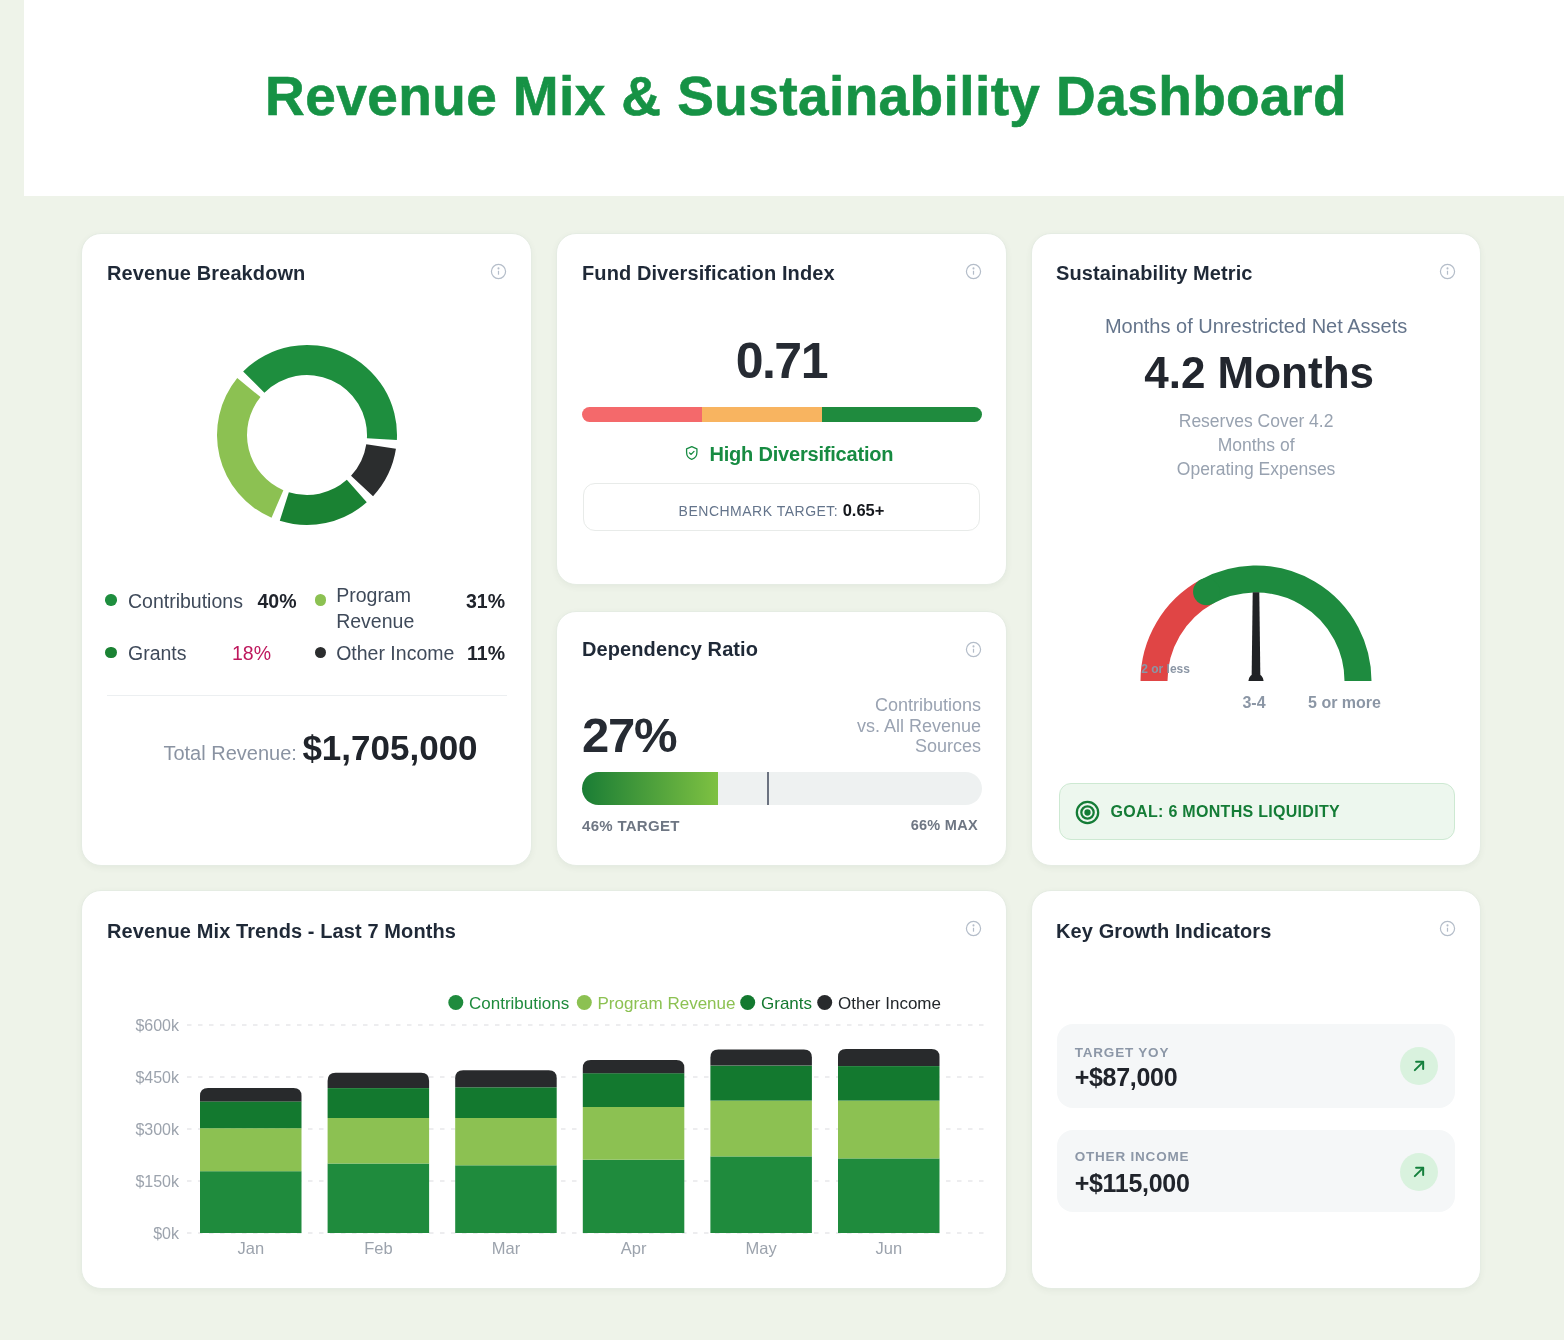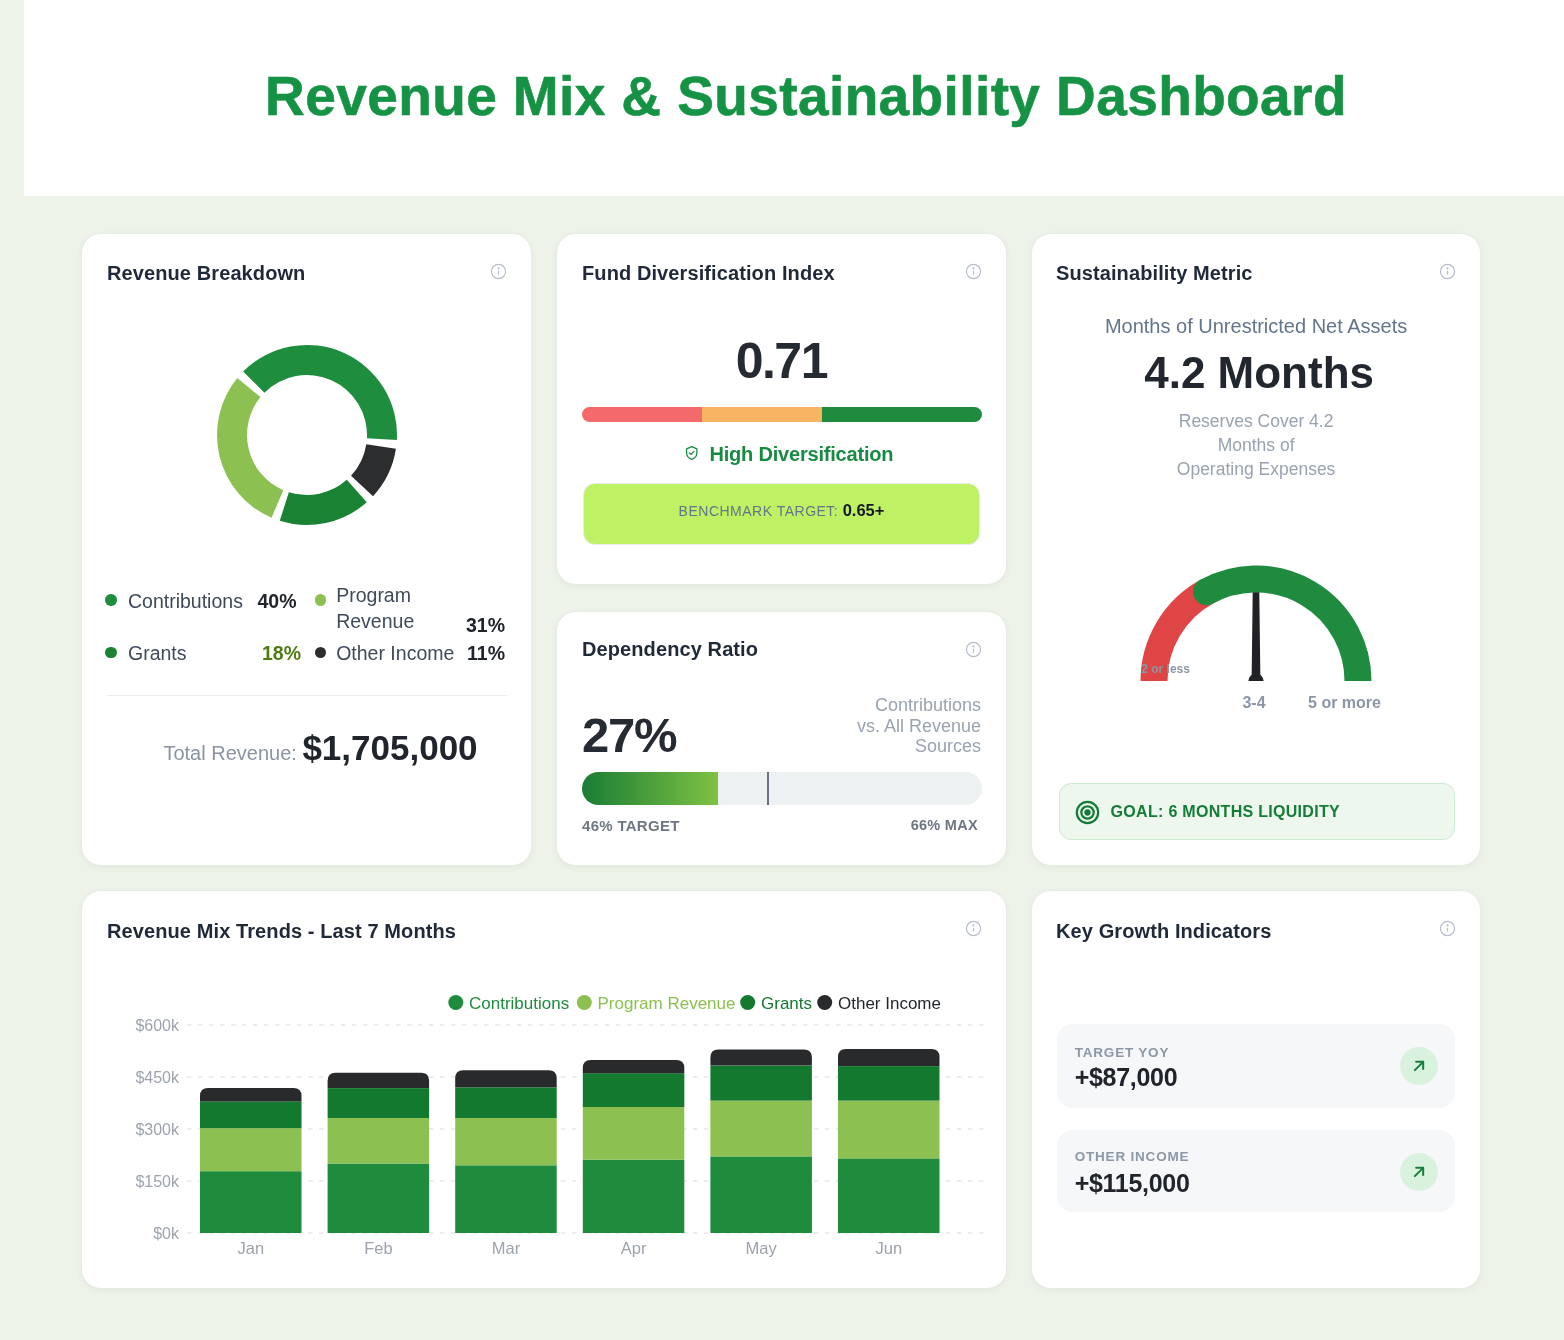--- a/index.html
+++ b/index.html
@@ -29,24 +29,24 @@
     <path fill="#1e8e3e" d="M36.14 36.58 A90 90 0 0 1 189.86 105.02 L159.91 103.35 A60 60 0 0 0 57.43 57.72 Z"></path>
     <path fill="#2b2d2e" d="M188.94 113.77 A90 90 0 0 1 166.04 161.15 L144.02 140.77 A60 60 0 0 0 159.29 109.18 Z"></path>
     <path fill="#1a8233" d="M159.75 167.30 A90 90 0 0 1 72.79 185.79 L81.86 157.19 A60 60 0 0 0 139.84 144.87 Z"></path>
     <path fill="#8cc152" d="M64.55 182.72 A90 90 0 0 1 30.25 43.12 L53.50 62.08 A60 60 0 0 0 76.36 155.15 Z"></path>
   </svg>
   <div class="abs" style="left:105.3px; top:594.3px; width:11.4px; height:11.4px; border-radius:50%; background:#1e8e3e;"></div>
   <div class="abs" style="left:128px; top:591.5px; font-size:19.5px; line-height:1; color:#3f4a5a;">Contributions</div>
   <div class="abs" style="right:1267.5px; top:591.5px; font-size:19.5px; line-height:1; font-weight:700; color:#20242c;">40%</div>
   <div class="abs" style="left:315px; top:594.3px; width:11.4px; height:11.4px; border-radius:50%; background:#8cc152;"></div>
   <div class="abs" style="left:336.2px; top:581.7px; font-size:19.5px; line-height:26px; color:#3f4a5a;">Program<br>Revenue</div>
-  <div class="abs" style="right:1059px; top:591.5px; font-size:19.5px; line-height:1; font-weight:700; color:#20242c;margin-top:24px;">31%</div>
+  <div class="abs" style="right:1059px; top:591.5px; font-size:19.5px; line-height:1; font-weight:700; color:#20242c;">31%</div>
   <div class="abs" style="left:105.3px; top:646.7px; width:11.4px; height:11.4px; border-radius:50%; background:#1a8233;"></div>
   <div class="abs" style="left:128px; top:643.9px; font-size:19.5px; line-height:1; color:#3f4a5a;">Grants</div>
-  <div class="abs" style="right:1263px; top:643.9px; font-size:19.5px; line-height:1; font-weight:700; color:#4d7c0f;">18%</div>
+  <div class="abs" style="right:1293px; top:643.9px; font-size:19.5px; line-height:1; font-weight:400; color:#be185d;">18%</div>
   <div class="abs" style="left:315px; top:646.7px; width:11.4px; height:11.4px; border-radius:50%; background:#2b2d2e;"></div>
   <div class="abs" style="left:336.2px; top:643.9px; font-size:19.5px; line-height:1; color:#3f4a5a;">Other Income</div>
   <div class="abs" style="right:1059px; top:643.9px; font-size:19.5px; line-height:1; font-weight:700; color:#20242c;">11%</div>
   <div class="abs" style="left:107px; top:695px; width:400px; height:1px; background:#eceff1;"></div>
   <div class="abs" style="left:81px; top:728px; width:451px; text-align:center;">
     <span style="font-size:20px;color:#8a93a2;margin-left:28px;">Total Revenue: </span><span style="font-size:35px;font-weight:700;color:#20242b;">$1,705,000</span>
   </div>
 
   <div class="card" style="left:555.8px; top:233px; width:451px; height:352px;"></div>
   <div class="ctitle" style="left:582px; top:262px;">Fund Diversification Index</div>
@@ -59,21 +59,21 @@
   <div class="abs" style="left:581.5px; top:406.5px; width:400px; height:15px; border-radius:8px; overflow:hidden;">
     <div style="position:absolute;left:0;top:0;width:120px;height:15px;background:#f4696b;"></div>
     <div style="position:absolute;left:120px;top:0;width:120px;height:15px;background:#f8b460;"></div>
     <div style="position:absolute;left:240px;top:0;width:160px;height:15px;background:#1f8b3e;"></div>
   </div>
   <svg class="abs" style="left:683.5px; top:443.8px;" width="15.5" height="18" viewBox="0 0 24 24" fill="none" stroke="#178b42" stroke-width="2" stroke-linecap="round" stroke-linejoin="round">
     <path d="M12 2 L20 5.5 V11 C20 16.5 16.6 20.6 12 22 C7.4 20.6 4 16.5 4 11 V5.5 Z"></path>
     <path d="M8.5 11.8 L11 14.2 L15.5 9.5"></path>
   </svg>
   <div class="abs" style="left:709.5px; top:444.3px; font-size:20px; line-height:1; font-weight:700; color:#178b42; letter-spacing:-0.2px;">High Diversification</div>
-  <div class="abs" style="left:583px; top:483px; width:397px; height:62px; background:#bef264; border:1px solid #e8ebe9; border-radius:12px; text-align:center; line-height:53px;">
+  <div class="abs" style="left:583px; top:483px; width:397px; height:48px; background:#ffffff; border:1px solid #e8ebe9; border-radius:12px; text-align:center; line-height:53px;">
     <span style="font-size:14px; color:#64748b; letter-spacing:0.5px;">BENCHMARK TARGET: </span><span style="font-size:16.5px; font-weight:700; color:#15181d;">0.65+</span>
   </div>
 
   <div class="card" style="left:555.8px; top:611px; width:451px; height:255px;"></div>
   <div class="ctitle" style="left:582px; top:638px;">Dependency Ratio</div>
   <svg class="info" style="left:964.6px; top:641.3px;" viewBox="0 0 24 24" fill="none" stroke="#b4bdc9" stroke-width="1.7">
     <circle cx="12" cy="12" r="10"></circle>
     <line x1="12" y1="11" x2="12" y2="16.5"></line>
     <circle cx="12" cy="7.6" r="0.6" fill="#aeb7c2"></circle>
   </svg>

